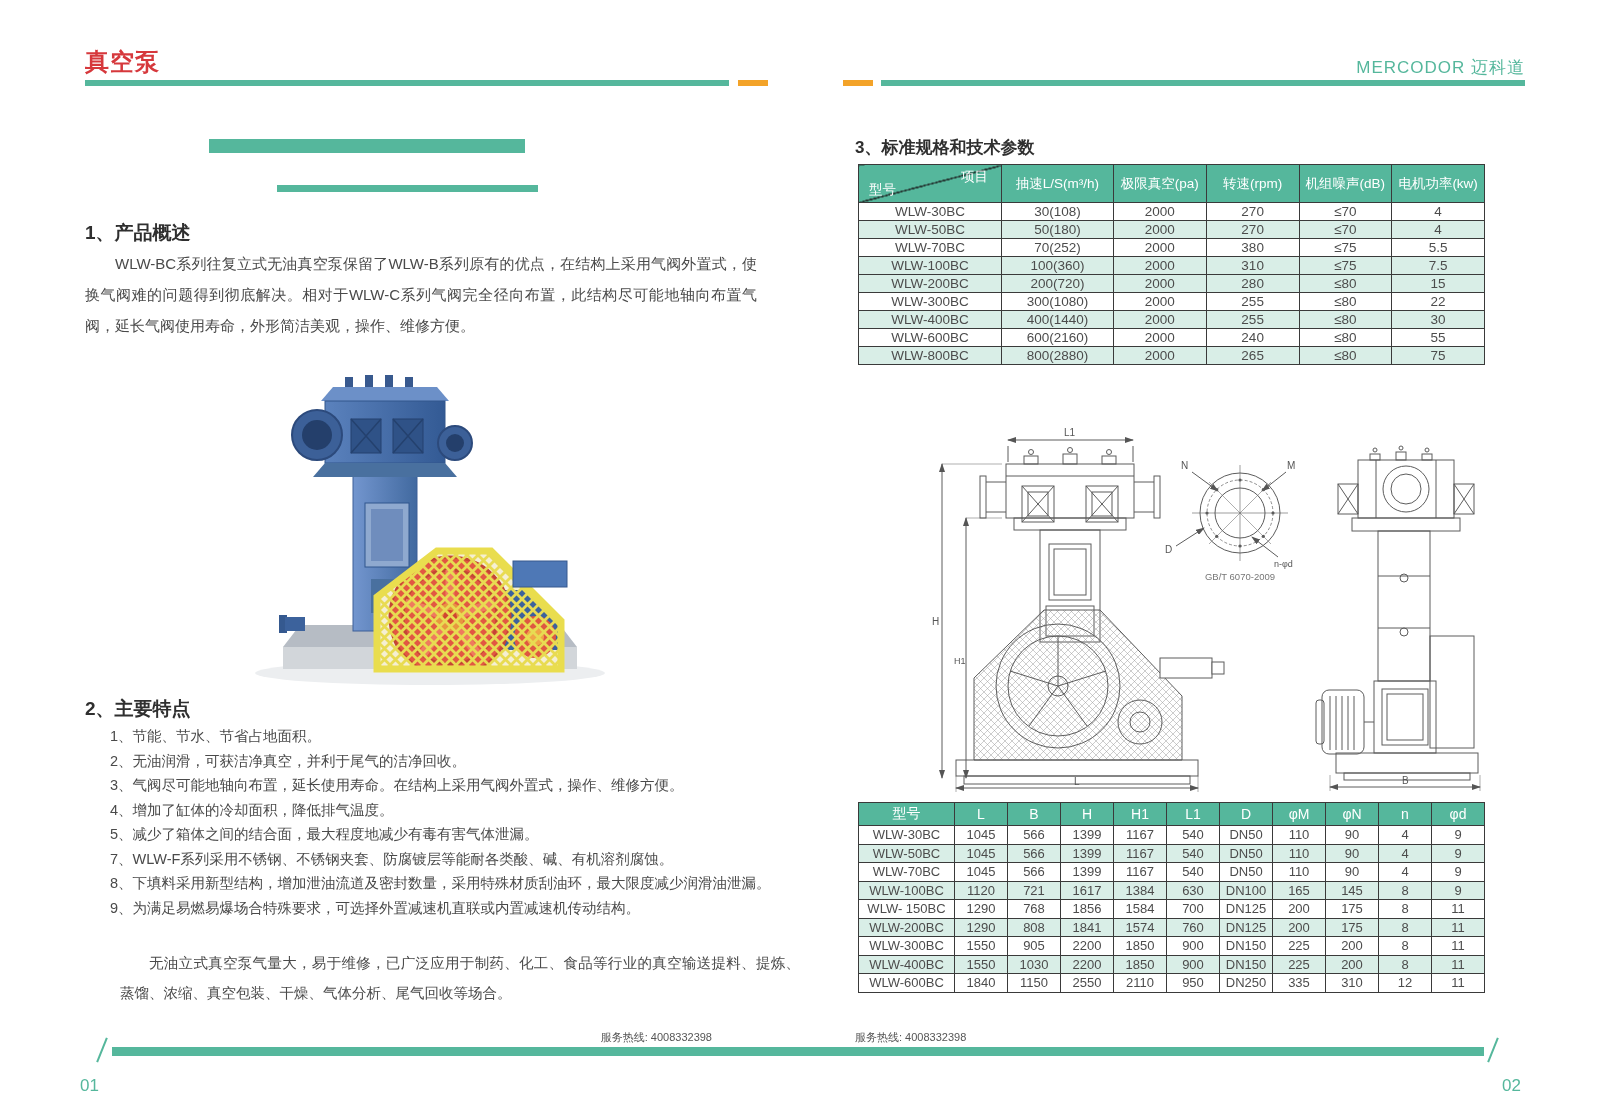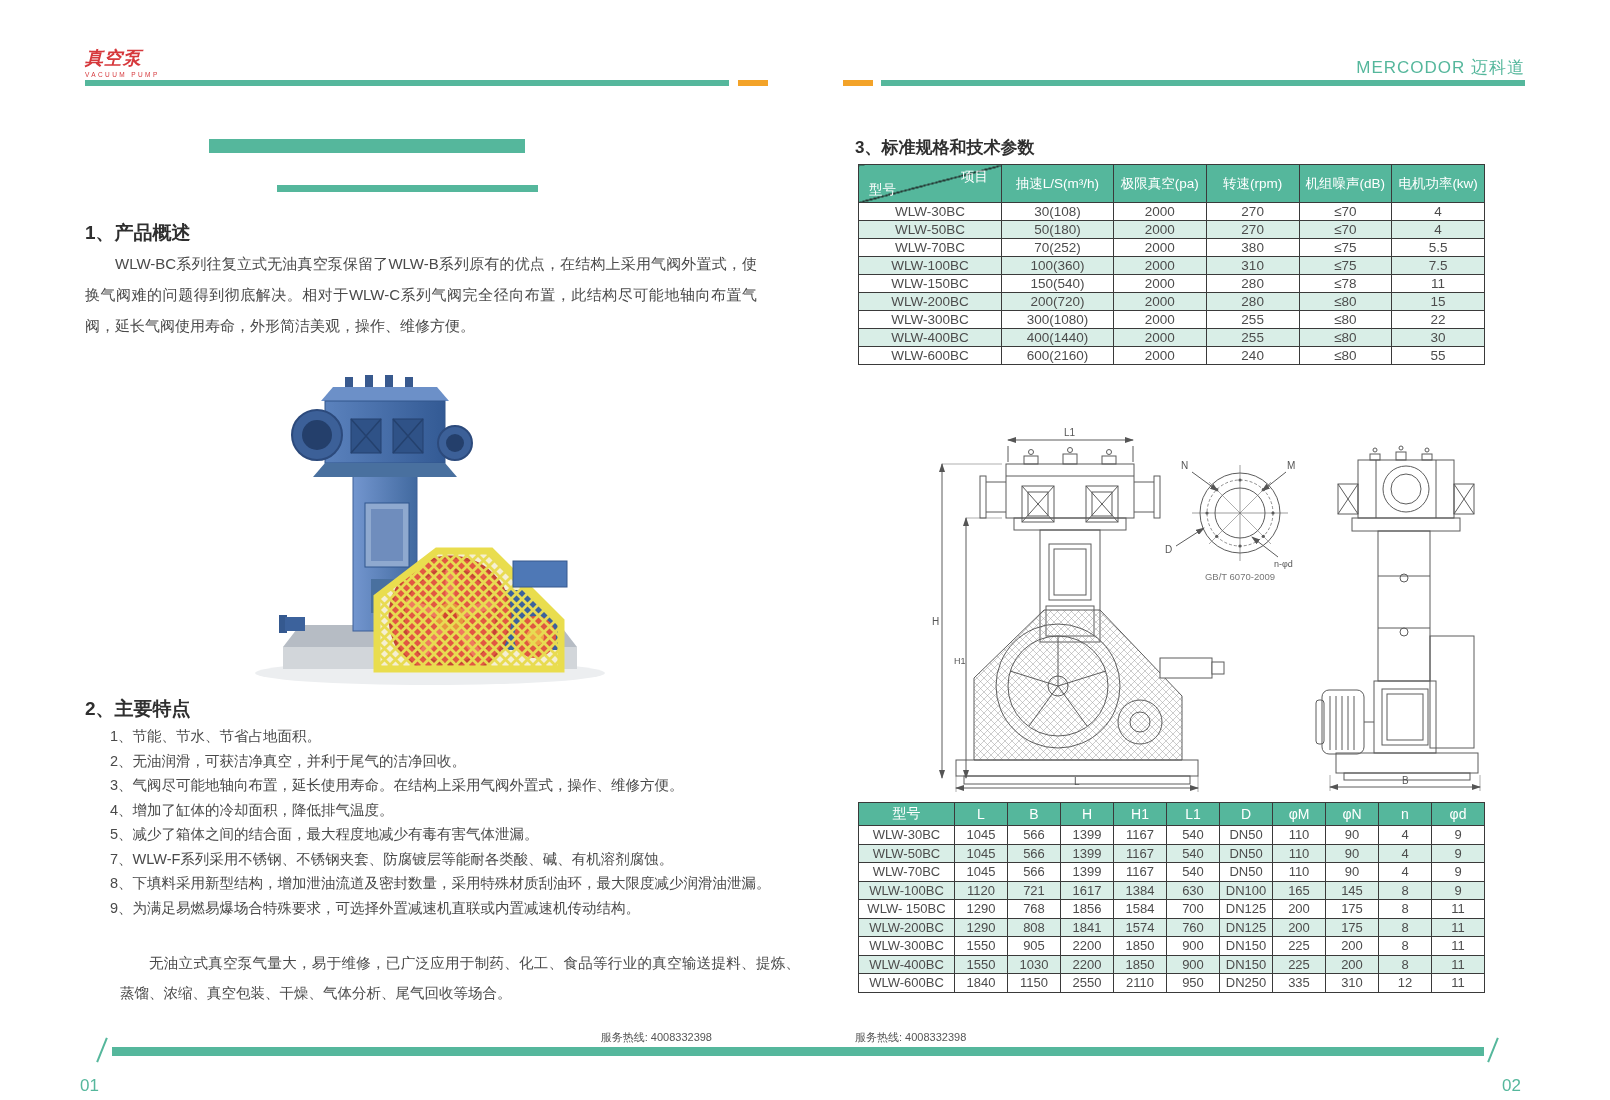--- a/index.html
+++ b/index.html
@@ -6,21 +6,21 @@
     --teal:#55b79c; --teal-light:#d9eee7; --orange:#f3a329;
     --logo-red:#d6383c; --text-dark:#2f2f2f; --text-body:#4a4a4a; --border-dark:#3a3a3a;
   }
   *{margin:0;padding:0;box-sizing:border-box;}
   html,body{background:#fff;}
   body{font-family:"Liberation Sans","DejaVu Sans",sans-serif;}
   .sheet{position:relative;width:1610px;height:1100px;background:#fff;overflow:hidden;}
 
   
   .logo{position:absolute;left:85px;top:46px;}
-  .logo-cn{font-size:18px;font-weight:700;font-style:italic;color:var(--logo-red);letter-spacing:1px;}
+  .logo-cn{font-size:24px;font-weight:700;color:var(--logo-red);letter-spacing:1px;}
   .logo-en{font-size:6.5px;color:var(--logo-red);letter-spacing:2.4px;margin-top:1px;}
   .hdr-bar{position:absolute;top:80px;height:6px;background:var(--teal);}
   .hdr-bar-left{left:85px;width:644px;}
   .hdr-bar-right{left:881px;width:644px;}
   .hdr-dash{position:absolute;top:80px;height:6px;width:30px;background:var(--orange);}
   .hdr-dash-1{left:738px;} .hdr-dash-2{left:843px;}
   .hdr-right{position:absolute;top:56px;right:85px;font-size:17px;color:var(--teal);letter-spacing:1px;font-weight:500;}
 
   
   .banner-step{position:absolute;background:var(--teal);}
@@ -214,28 +214,20 @@
           <td>5.5</td>
         </tr>
         <tr class="alt">
           <td>WLW-100BC</td>
           <td>100(360)</td>
           <td>2000</td>
           <td>310</td>
           <td>≤75</td>
           <td>7.5</td>
         </tr>
-        <tr>
-          <td>WLW-150BC</td>
-          <td>150(540)</td>
-          <td>2000</td>
-          <td>280</td>
-          <td>≤78</td>
-          <td>11</td>
-        </tr>
         <tr class="alt">
           <td>WLW-200BC</td>
           <td>200(720)</td>
           <td>2000</td>
           <td>280</td>
           <td>≤80</td>
           <td>15</td>
         </tr>
         <tr>
           <td>WLW-300BC</td>
@@ -253,20 +245,28 @@
           <td>≤80</td>
           <td>30</td>
         </tr>
         <tr>
           <td>WLW-600BC</td>
           <td>600(2160)</td>
           <td>2000</td>
           <td>240</td>
           <td>≤80</td>
           <td>55</td>
+        </tr>
+        <tr class="alt">
+          <td>WLW-800BC</td>
+          <td>800(2880)</td>
+          <td>2000</td>
+          <td>265</td>
+          <td>≤80</td>
+          <td>75</td>
         </tr>
       </tbody>
     </table>
 
   <svg class="drawing dw-front" width="300" height="372" viewBox="0 0 300 372">
     <defs>
       <pattern id="xh" width="7" height="7" patternUnits="userSpaceOnUse">
         <path d="M0 7 L7 0 M0 0 L7 7" stroke="#9a9a9a" stroke-width="0.5" fill="none"></path>
       </pattern>
       <marker id="ar" markerWidth="9" markerHeight="6" refX="8" refY="3" orient="auto-start-reverse">

